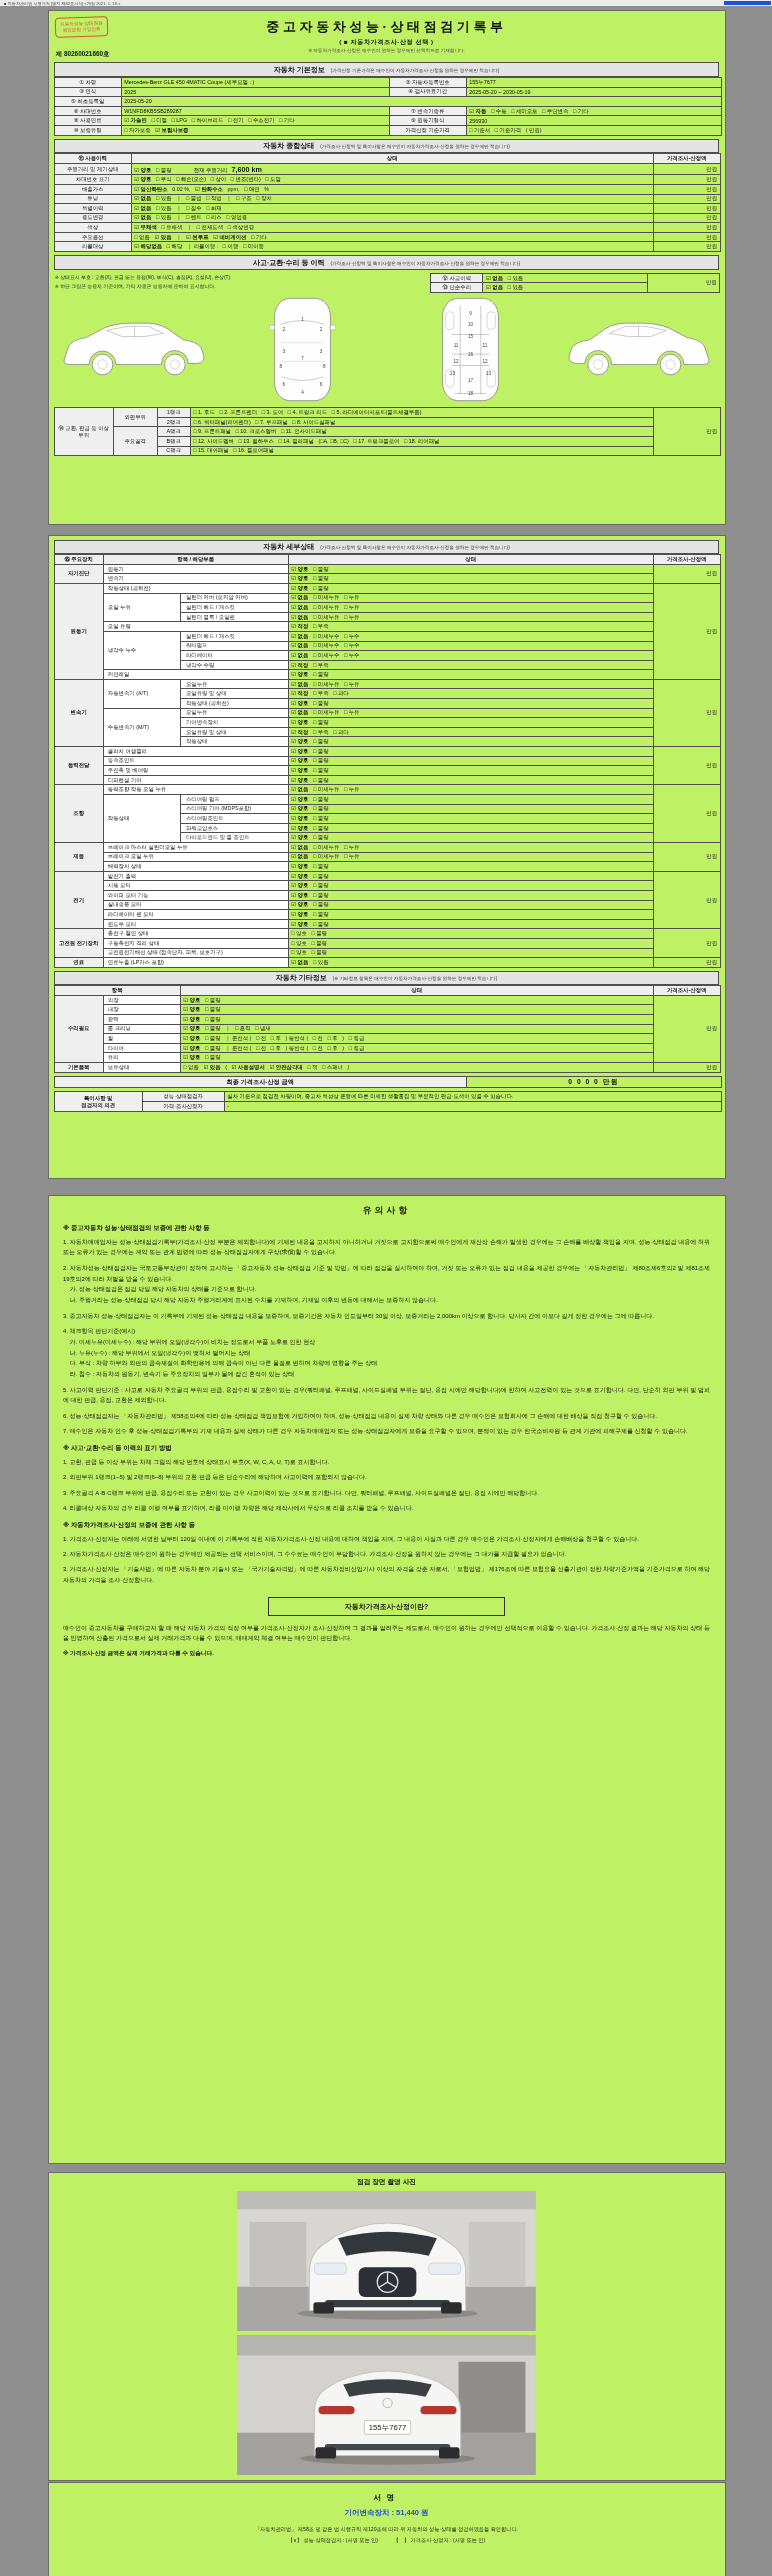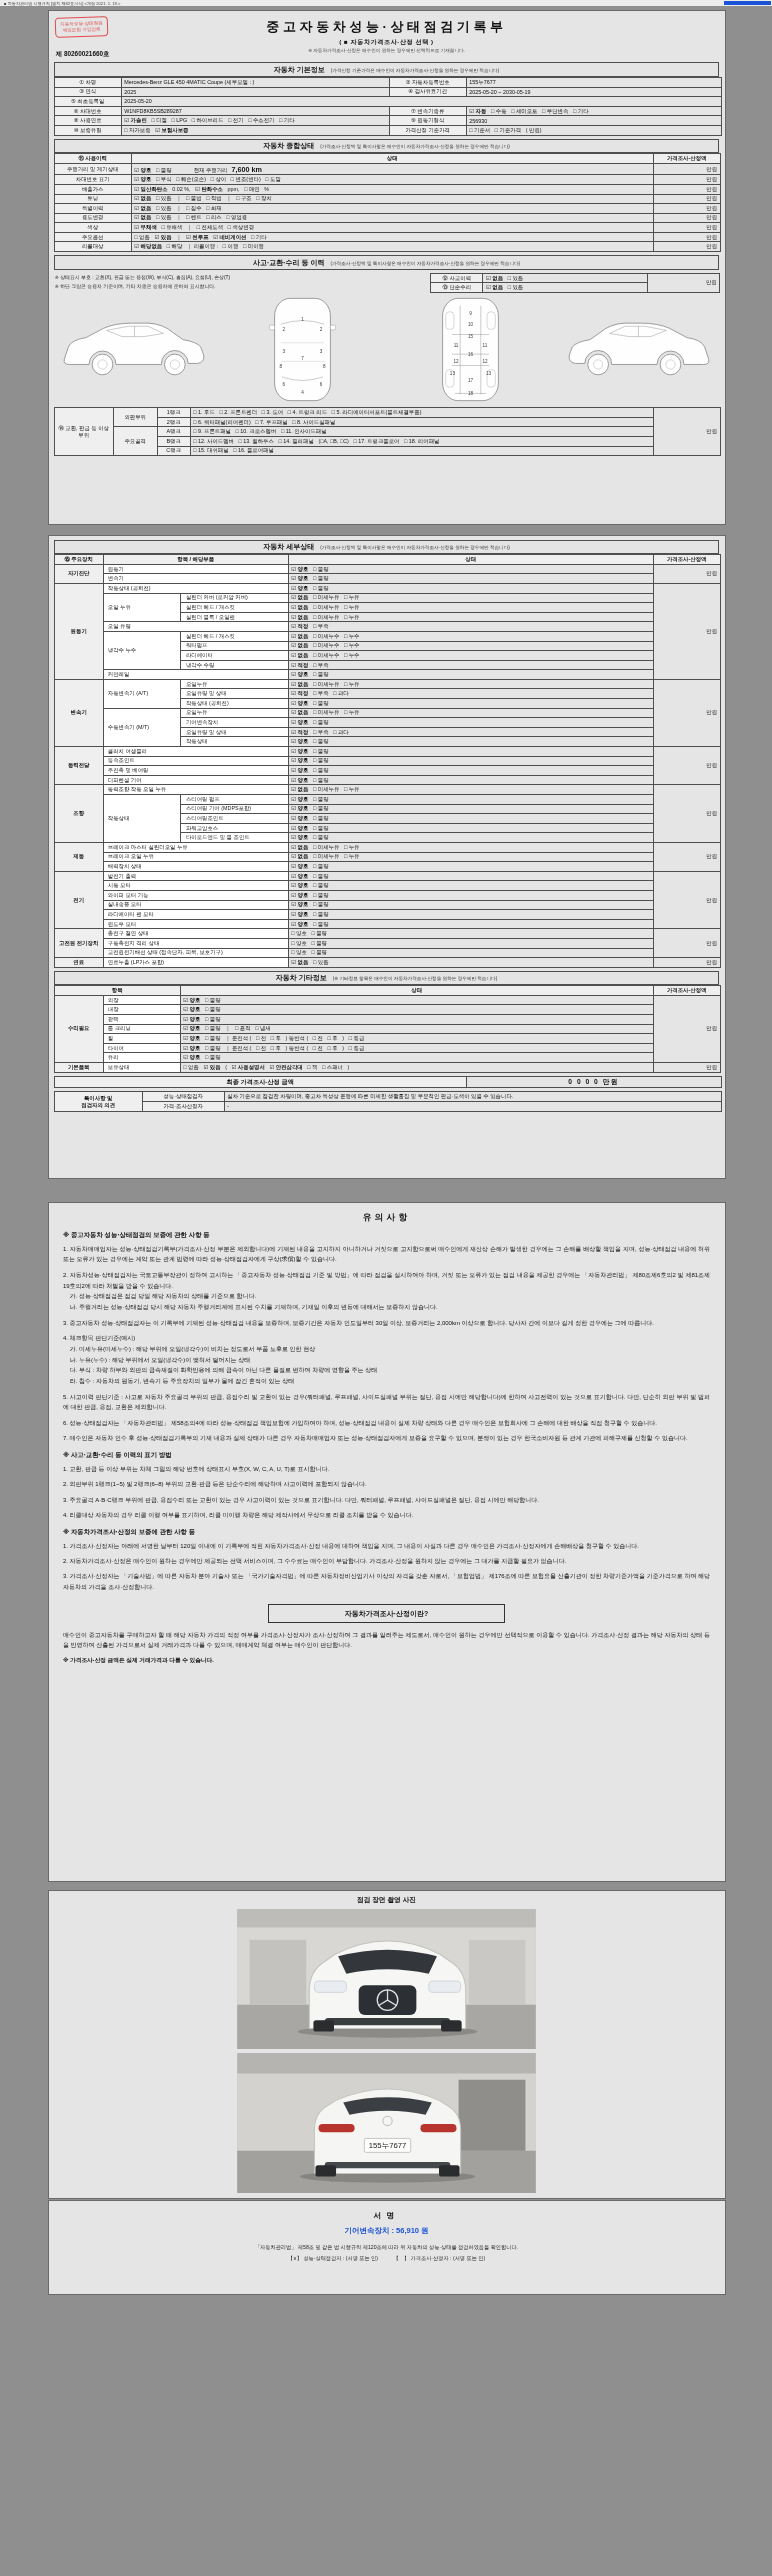--- a/index.html
+++ b/index.html
@@ -3,24 +3,24 @@
 <meta charset="utf-8">
 <style>
   :root{
     --accent:#1a53d8; --stamp:#e03131; --band:#e4e4e4; --label_bg:#efefef; --insurance_blue:#1a53d8;
   }
   *{box-sizing:border-box;margin:0;padding:0}
   html,body{width:773px;height:2576px}
   body{background:#8f8f8f;font-family:"Liberation Sans","DejaVu Sans",sans-serif;color:#111;overflow:hidden}
   .topstrip{height:6.2px;background:#ececec;display:flex;align-items:center;justify-content:space-between;padding:0 2.1px 0 4.1px;font-size:4.1px;color:#444}
   .badge{width:47px;height:4.6px;background:var(--accent)}
-  .sheet{width:678px;margin:0 auto;background:#e5e5e5;border:0.5px solid #6a6a6a;padding:4.1px 5.2px;overflow:hidden;position:relative}
+  .sheet{width:678px;margin:0 auto;background:#bef264;border:0.5px solid #6a6a6a;padding:4.1px 5.2px;overflow:hidden;position:relative}
   #sheet-1{margin-top:4.1px;height:515px}
   #sheet-2{margin-top:9.3px;height:644px}
-  #sheet-3{margin-top:23px;height:680px;padding:9.3px 14.4px}
+  #sheet-3{margin-top:16px;height:969px;padding:9.3px 14.4px}
   #sheet-4{margin-top:8.2px;height:309px}
   #sheet-5{margin-top:1px;height:95px}
   table{border-collapse:collapse;width:100%;table-layout:fixed}
   td,th{border:0.5px solid #4f4f4f;font-size:5.4px;padding:0.8px 2.6px;vertical-align:middle;word-break:keep-all}
   th{background:var(--label_bg);font-weight:bold;text-align:center}
   td.lbl{background:var(--label_bg);text-align:center}
   td.val{text-align:left}
   td.price{text-align:right;color:#222}
   td.itm{background:#fff;text-align:left;padding-left:4.1px}
   td.sub{background:#fff;text-align:left;padding-left:5.2px;color:#222}
@@ -721,18 +721,18 @@
     <rect x="170" y="212" width="244" height="12" rx="6" fill="#45484b"></rect>
     <rect x="152" y="218" width="40" height="22" rx="5" fill="#2a2c2e"></rect>
     <rect x="392" y="218" width="40" height="22" rx="5" fill="#2a2c2e"></rect>
   </svg>
 </section>
 
 <section id="sheet-5" class="sheet">
   <div class="sign-title">서명</div>
   <div class="insurance">
     <span>기어변속장치 :</span>
-    <span>56,910 원</span>
+    <span>51,440 원</span>
   </div>
   <div class="sign-line">「자동차관리법」 제58조 및 같은 법 시행규칙 제120조에 따라 위 자동차의 성능·상태를 점검하였음을 확인합니다.</div>
   <div class="sign-line">【∨】 성능·상태점검자 :              (서명 또는 인)　　　【　】 가격조사·산정자 :              (서명 또는 인)</div>
 </section>
 
 
 </body></html>

